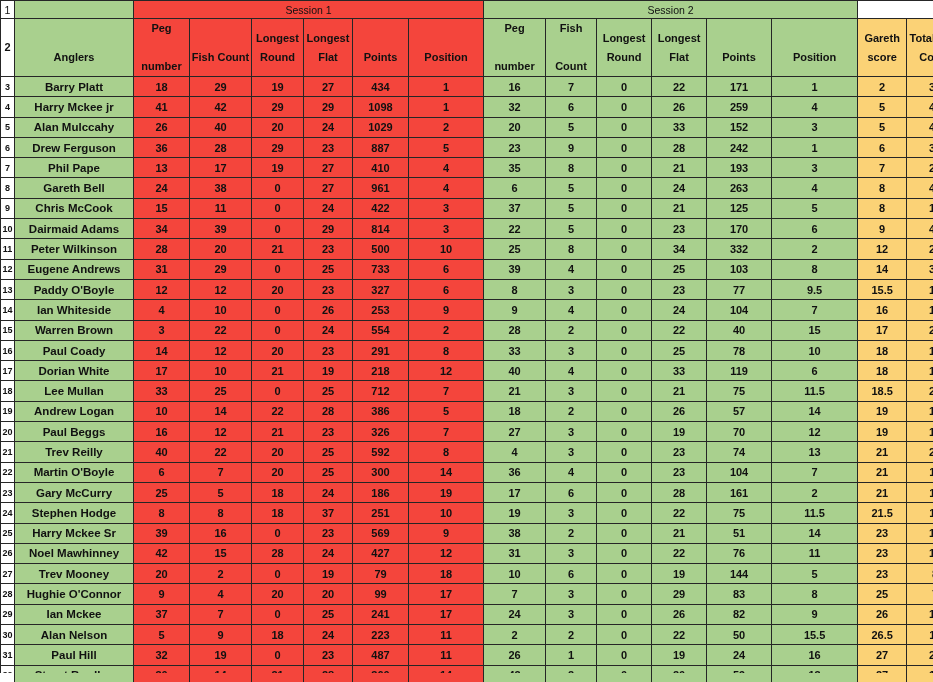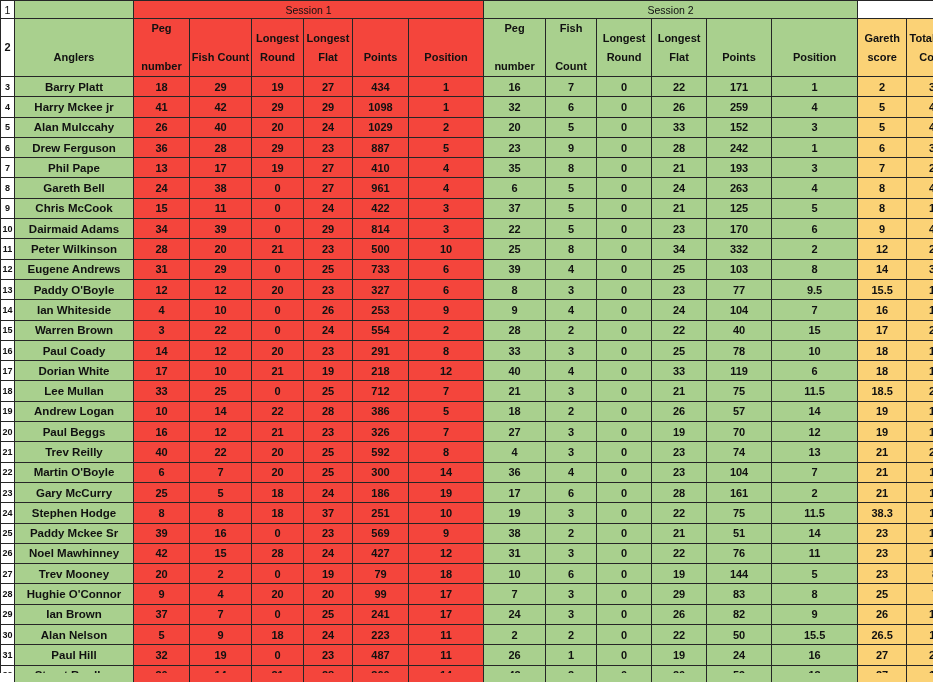--- a/index.html
+++ b/index.html
@@ -569,26 +569,26 @@
           <td class="red">18</td>
           <td class="red">37</td>
           <td class="red">251</td>
           <td class="red">10</td>
           <td class="green">19</td>
           <td class="green">3</td>
           <td class="green">0</td>
           <td class="green">22</td>
           <td class="green">75</td>
           <td class="green">11.5</td>
-          <td class="orange">38.3</td>
+          <td class="orange">21.5</td>
           <td class="orange">11</td>
         </tr>
         <tr>
           <td class="rowhdr">25</td>
-          <td class="green name">Paddy Mckee Sr</td>
+          <td class="green name">Harry Mckee Sr</td>
           <td class="red">39</td>
           <td class="red">16</td>
           <td class="red">0</td>
           <td class="red">23</td>
           <td class="red">569</td>
           <td class="red">9</td>
           <td class="green">38</td>
           <td class="green">2</td>
           <td class="green">0</td>
           <td class="green">21</td>
@@ -646,21 +646,21 @@
           <td class="green">3</td>
           <td class="green">0</td>
           <td class="green">29</td>
           <td class="green">83</td>
           <td class="green">8</td>
           <td class="orange">25</td>
           <td class="orange">7</td>
         </tr>
         <tr>
           <td class="rowhdr">29</td>
-          <td class="green name">Ian Brown</td>
+          <td class="green name">Ian Mckee</td>
           <td class="red">37</td>
           <td class="red">7</td>
           <td class="red">0</td>
           <td class="red">25</td>
           <td class="red">241</td>
           <td class="red">17</td>
           <td class="green">24</td>
           <td class="green">3</td>
           <td class="green">0</td>
           <td class="green">26</td>

